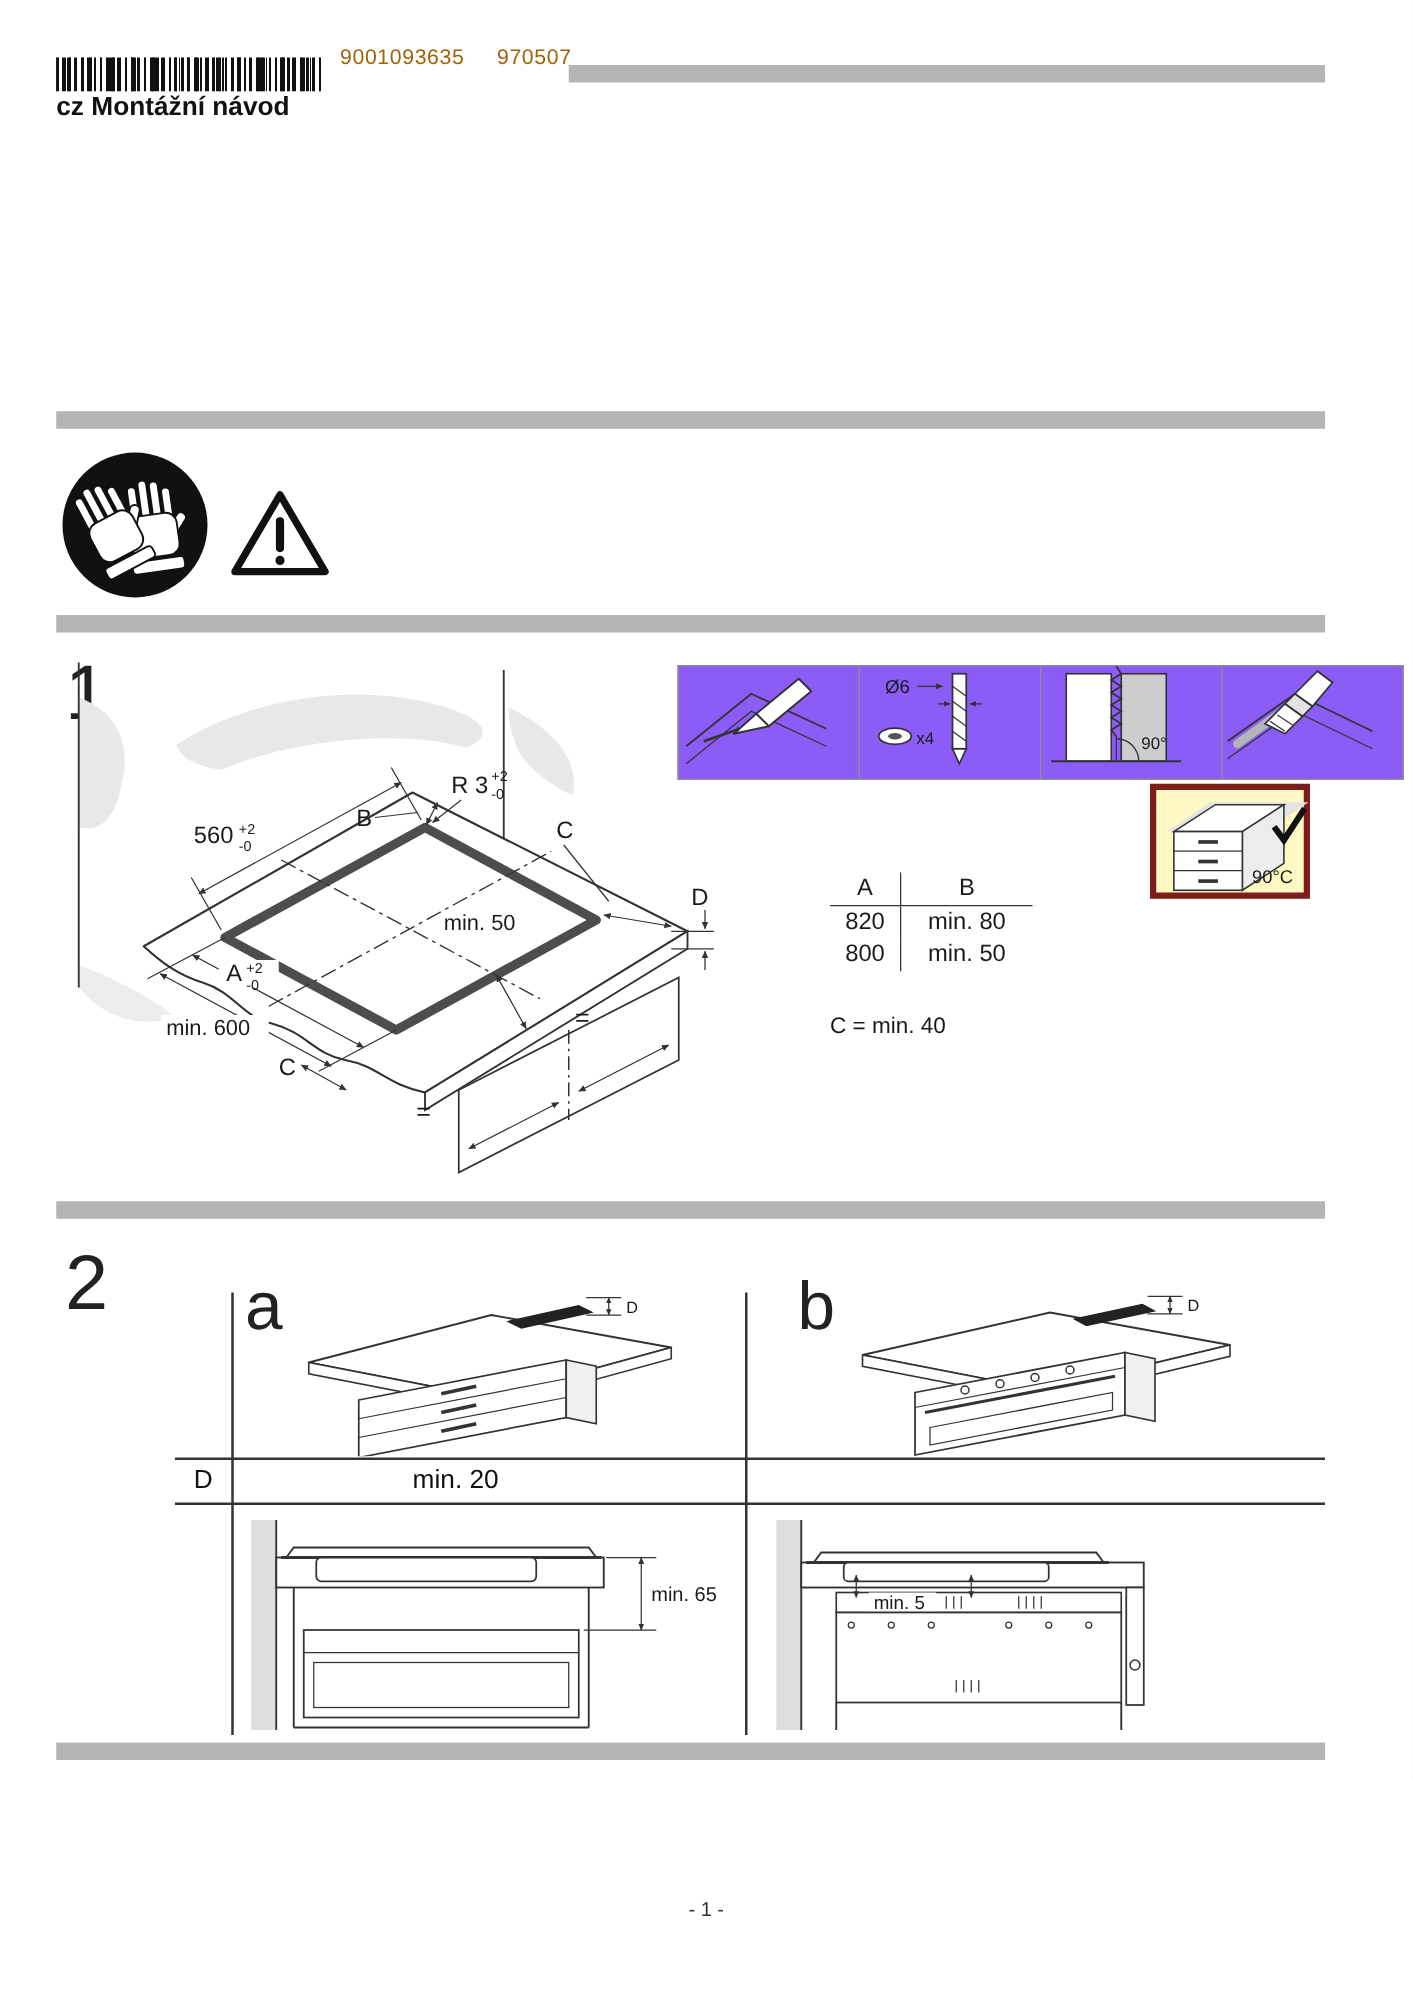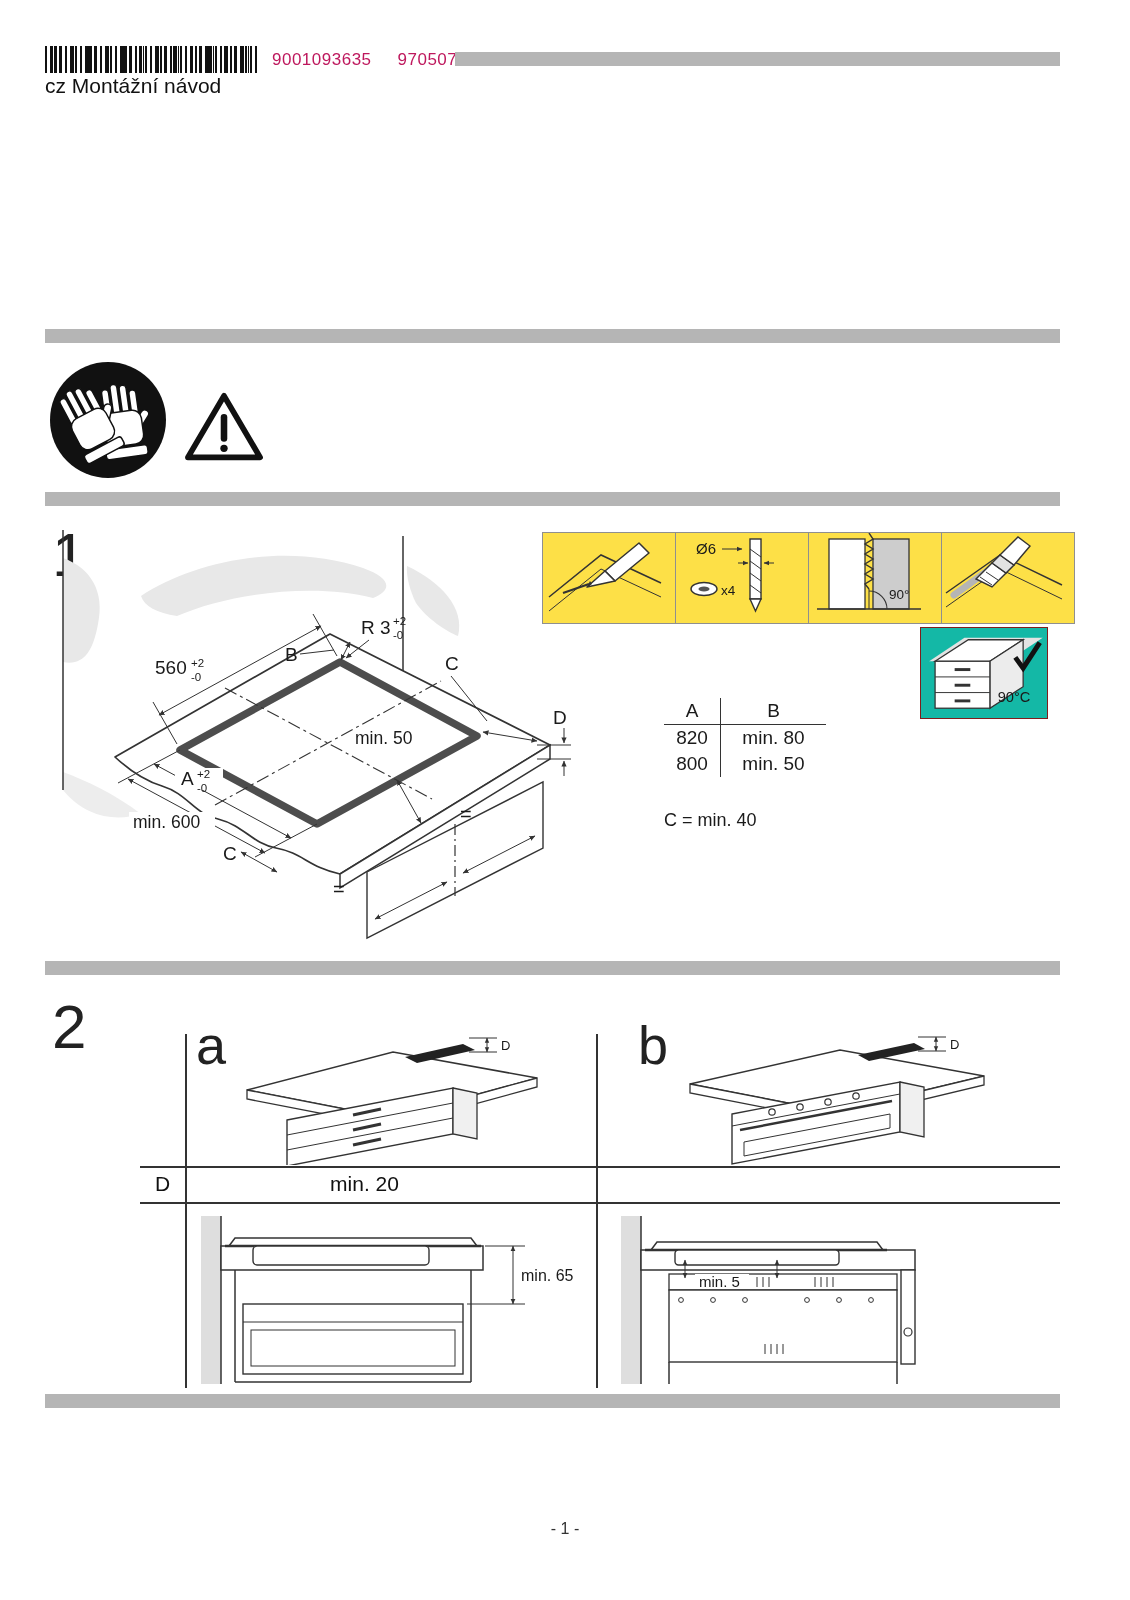--- a/index.html
+++ b/index.html
@@ -5,31 +5,31 @@
   *{box-sizing:border-box;margin:0;padding:0}
   body{background:#e9e9e9;font-family:"Liberation Sans",sans-serif}
   .page{position:relative;width:1130px;height:1600px;background:#fff;margin:0 auto;color:#1a1a1a;overflow:hidden}
   .abs{position:absolute}
   .bar{position:absolute;background:#b5b5b5}
   .barcode{position:absolute;left:45px;top:46px;width:212px;height:27px;
     background-image:
       repeating-linear-gradient(90deg,#111 0 2px,rgba(0,0,0,0) 2px 5px),
       repeating-linear-gradient(90deg,#111 0 1px,rgba(0,0,0,0) 1px 7px),
       repeating-linear-gradient(90deg,rgba(0,0,0,0) 0 9px,#111 9px 12px,rgba(0,0,0,0) 12px 17px);}
-  .codes{position:absolute;left:272px;top:50px;font-size:17px;color:#be185d;letter-spacing:.5px}
+  .codes{position:absolute;left:272px;top:36px;font-size:17px;color:#a16207;letter-spacing:.5px}
   .codes span{margin-right:26px}
-  .doc-title{position:absolute;left:45px;top:74px;font-size:21px;font-weight:normal;color:#111}
+  .doc-title{position:absolute;left:45px;top:74px;font-size:21px;font-weight:bold;color:#111}
   .big-num{position:absolute;font-size:62px;color:#222;line-height:1}
   .variant-label{position:absolute;font-size:54px;color:#222;line-height:1}
   .vline{position:absolute;width:2px;background:#333}
   .hline{position:absolute;height:2px;background:#333}
   .cell{position:absolute;font-size:21px;text-align:center;color:#111}
   .panel-strip{position:absolute;left:543px;top:532px;display:flex}
-  .panel{width:134px;height:92px;border:1px solid #8f8f8f;margin-left:-1px;background:#fde047}
-  .temp-panel{position:absolute;left:920px;top:627px;width:128px;height:92px;border:1px solid #7f1d1d;background:#14b8a6}
+  .panel{width:146px;height:92px;border:1px solid #8f8f8f;margin-left:-1px;background:#8b5cf6}
+  .temp-panel{position:absolute;left:920px;top:627px;width:128px;height:92px;border:5px solid #7f1d1d;background:#fef9c3}
   .spec-table{position:absolute;left:664px;top:698px;width:162px}
   .spec-table .tr{display:grid;grid-template-columns:56px 106px}
   .spec-table .tr span{text-align:center;padding:2px 0;font-size:19px}
   .spec-table .tr span:last-child{border-left:1.6px solid #333}
   .spec-table .tr.th{border-bottom:1.6px solid #333}
   .table-note{position:absolute;left:664px;top:810px;font-size:18px}
   .footer{position:absolute;left:0;top:1520px;width:1130px;text-align:center;font-size:16px;color:#333}
   svg{display:block}
   svg text{font-family:"Liberation Sans",sans-serif;fill:#1a1a1a}
   svg .ln{stroke:#333;stroke-width:1.5;fill:none}

